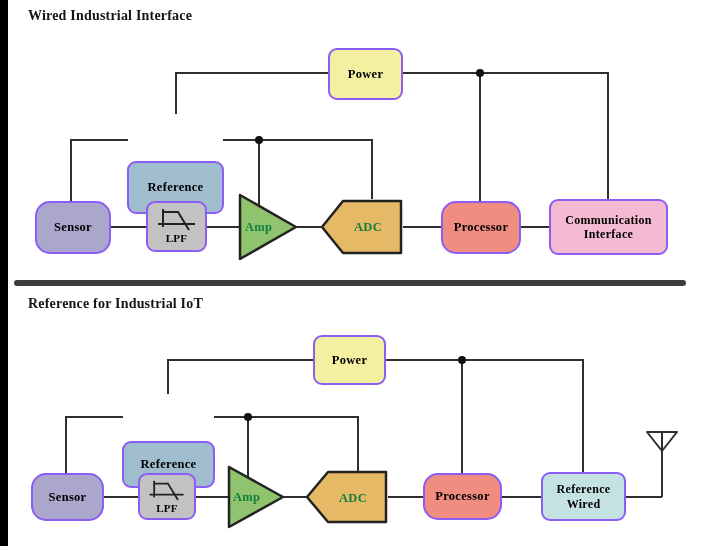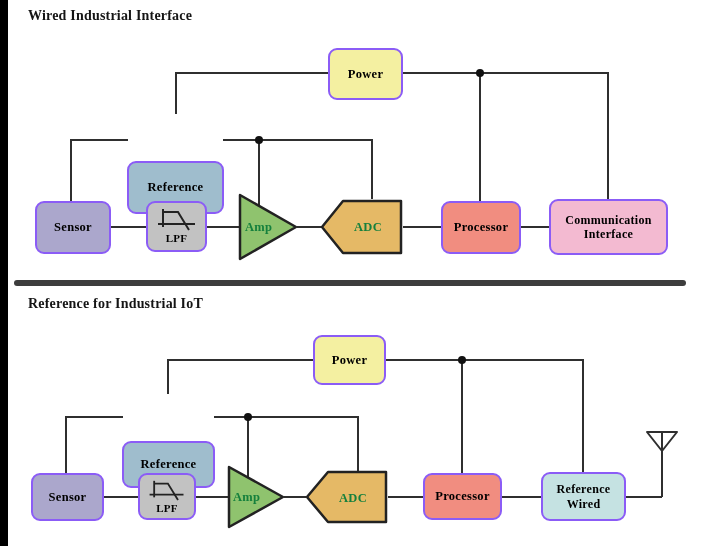--- a/index.html
+++ b/index.html
@@ -16,23 +16,23 @@
     text-align:center;font-weight:bold;font-size:12.5px;color:#000000;letter-spacing:.3px;
   }
   .node .l2{font-size:12px;line-height:1.2;}
   .ln{position:absolute;background:#2f2f2f;}
   .dot{position:absolute;width:8px;height:8px;background:#111;border-radius:50%;}
   .shape{position:absolute;}
   .shape svg{display:block;}
   .shape .lbl{position:absolute;font-weight:bold;font-size:12.5px;color:#15803d;letter-spacing:.3px;}
   .power{background:#f4f0a1;}
   .reference{background:#9fbdcd;margin-top:48px;}
-  .sensor{background:#aba7cc;}
+  .sensor{background:#aba7cc;border-radius:15px;}
   .lpfbox{background:#c2c2c2;}
-  .processor{background:#f18d80;}
+  .processor{background:#f18d80;border-radius:15px;}
   .comm{background:#f3bad1;}
   .wradio{background:#c5e2e2;}
   .lpfbox{justify-content:flex-start;padding-top:4px;}
   .lpfbox .glyph{margin-bottom:-1px;}
   .lpfbox .lpflabel{margin-top:-2px;font-size:11px;font-weight:bold;text-align:center;}
 </style>
 </head>
 <body>
 
 <div class="canvas">

